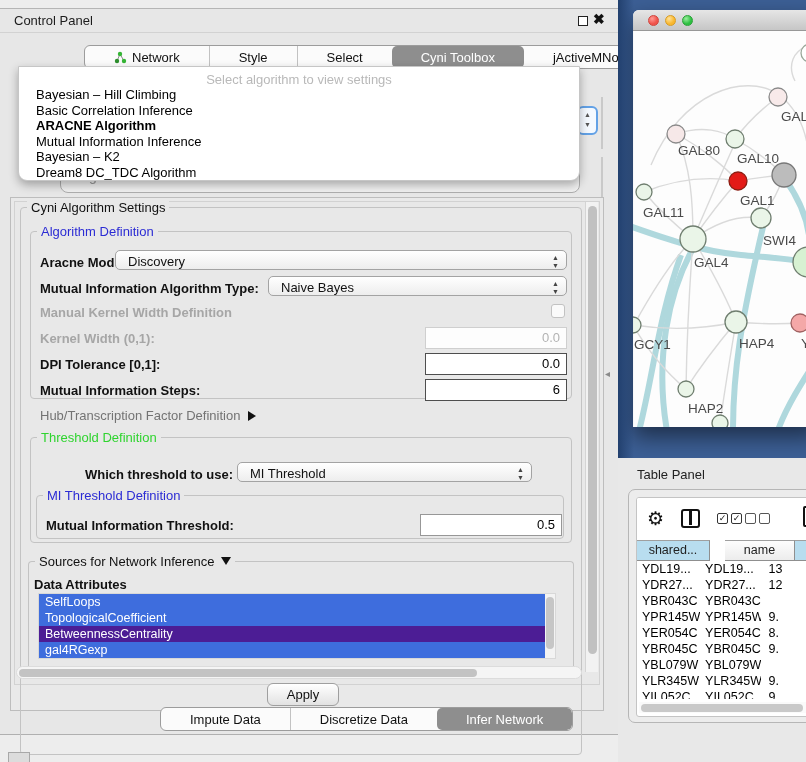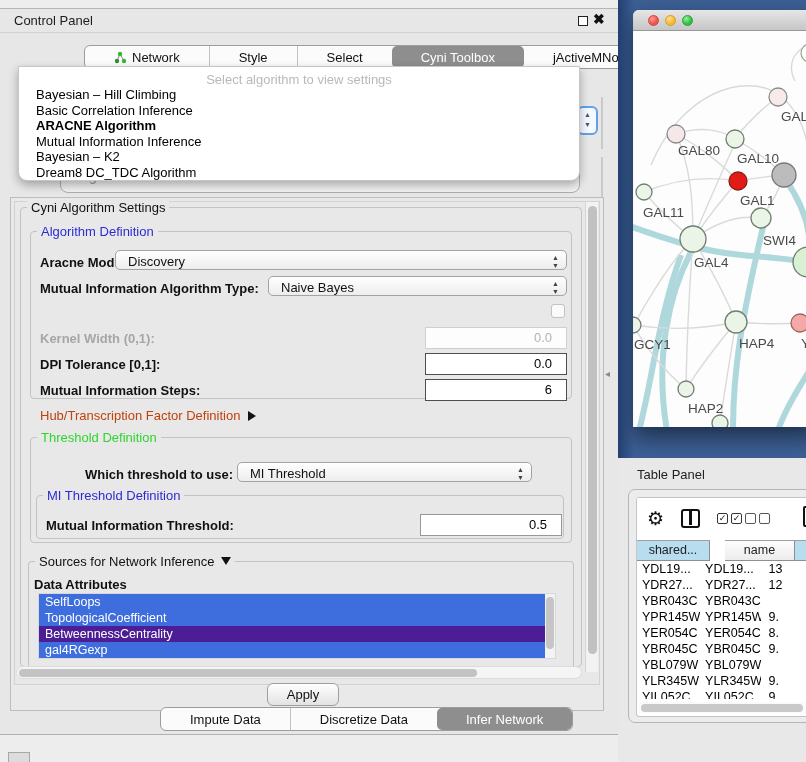--- a/index.html
+++ b/index.html
@@ -47,28 +47,28 @@
     border:1px solid #bdbdbd; background:#e9e9e9; }
   .viewport { position:absolute; left:3px; top:3px; width:586px; height:484px; border:1px solid #d2d2d2; background:#e8e8e8;}
 
   .groupbox { position:absolute; border:1px solid #c3c3c3; border-radius:4px; }
   .group-title { position:absolute; top:-8px; left:6px; background:#e8e8e8; padding:0 4px; font-size:13px; color:#111; white-space:nowrap;}
   .gt-blue { color:#2b2bd4; }
   .gt-green { color:#2fd42f; }
 
   .fieldlabel { position:absolute; font-size:13px; font-weight:bold; color:#111; white-space:nowrap;}
   .fieldlabel.dim { color:#a6a6a6; }
-  .plainlabel { position:absolute; font-size:13px; color:#c2410c; white-space:nowrap;}
+  .plainlabel { position:absolute; font-size:13px; color:#737373; white-space:nowrap;}
 
   .combo { position:absolute; height:20px; border:1px solid #a3a3a3; border-radius:5px;
     background:linear-gradient(#ffffff,#ededed); font-size:13px; color:#111; line-height:22px; padding-left:12px; }
   .combo .steppers { position:absolute; right:7px; top:3px; font-size:7px; color:#444; line-height:8px; text-align:center;}
 
   .tfield { position:absolute; height:22px; background:#fff; border:1px solid #979797;
-    font-size:13px; color:#000; text-align:right; line-height:20px; padding-right:14px; }
+    font-size:13px; color:#000; text-align:right; line-height:20px; padding-right:6px; }
   .tfield.strong { border:1.5px solid #4e4e4e; }
   .tfield.disabled { border:1px solid #cfcfcf; background:#fdfdfd; color:#b3b3b3; }
 
   .checkbox { position:absolute; width:14px; height:14px; border:1px solid #c2c2c2; border-radius:3px; background:#fafafa; }
 
   .tri-right { display:inline-block; width:0; height:0; border-left:8px solid #111; border-top:5px solid transparent; border-bottom:5px solid transparent; margin-left:8px; vertical-align:-1px;}
   .tri-down { display:inline-block; width:0; height:0; border-top:8px solid #111; border-left:5px solid transparent; border-right:5px solid transparent; margin-left:6px; vertical-align:1px;}
 
   .attr-list { position:absolute; left:38px; top:584px; width:518px; height:66px; background:#fff; overflow:hidden;
     border:1px solid #d8d8d8;}
@@ -183,37 +183,38 @@
           <div class="popup-item">Mutual Information Inference</div>
           <div class="popup-item">Bayesian – K2</div>
           <div class="popup-item">Dream8 DC_TDC Algorithm</div>
         </div>
     </div>
 
     <div class="outer-panel">
       <div class="viewport"></div>
     </div>
 
-    <div class="groupbox" style="left:20px; top:198px; width:562px; height:460px;padding-left:44px;">
+    <div class="groupbox" style="left:20px; top:198px; width:562px; height:548px;padding-left:44px;">
       <span class="group-title">Cyni Algorithm Settings</span>
     </div>
 
     <div class="groupbox" style="left:30px; top:222px; width:542px; height:168px;">
       <span class="group-title gt-blue">Algorithm Definition</span>
     </div>
     <span class="fieldlabel" style="left:40px; top:246px;">Aracne Mode:</span>
     <div class="combo" style="left:115px; top:241px; width:452px;">
       <span>Discovery</span>
       <span class="steppers">▲<br>▼</span>
     </div>
     <span class="fieldlabel" style="left:40px; top:272px;">Mutual Information Algorithm Type:</span>
     <div class="combo" style="left:268px; top:267px; width:299px;">
       <span>Naive Bayes</span>
       <span class="steppers">▲<br>▼</span>
     </div>
+    <span class="fieldlabel dim" style="left:40px; top:296px;">Manual Kernel Width Definition</span>
     <span class="checkbox" style="left:551px; top:295px;"></span>
     <span class="fieldlabel dim" style="left:40px; top:322px;">Kernel Width (0,1):</span>
     <div class="tfield disabled" style="left:425px; top:318px; width:142px;">0.0</div>
     <span class="fieldlabel" style="left:40px; top:348px;">DPI Tolerance [0,1]:</span>
     <div class="tfield strong" style="left:425px; top:344px; width:142px;">0.0</div>
     <span class="fieldlabel" style="left:40px; top:374px;">Mutual Information Steps:</span>
     <div class="tfield strong" style="left:425px; top:370px; width:142px;">6</div>
 
     <span class="plainlabel" style="left:40px; top:399px;">
       <span>Hub/Transcription Factor Definition</span><span class="tri-right"></span>

